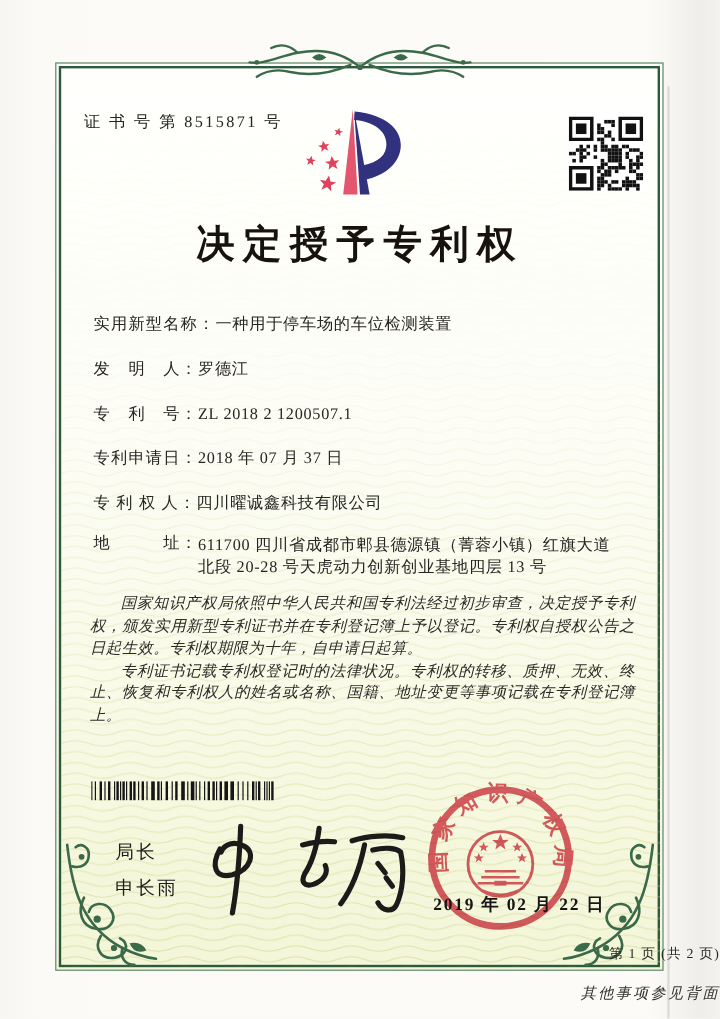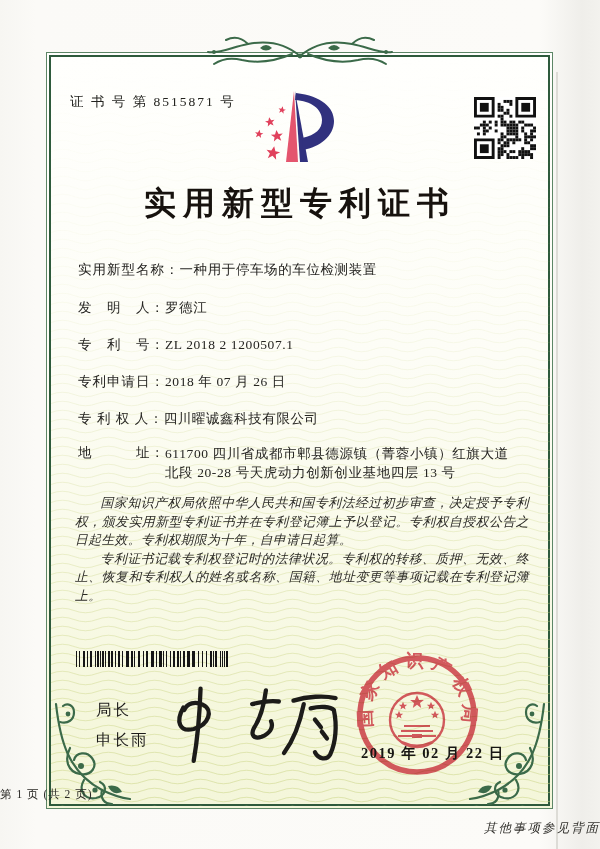--- a/index.html
+++ b/index.html
@@ -32,21 +32,21 @@
 
   .paras { position:absolute; left:75px; top:494px; width:454px; font-size:12.8px; line-height:18.5px; color:#2b2a26; font-style:italic; letter-spacing:.4px; text-align:justify; }
   .paras p { text-indent:2em; }
 
   .barcode { position:absolute; left:76px; top:651px; }
   .officer { position:absolute; left:96px; font-size:15.5px; font-family:"Liberation Sans","DejaVu Sans",sans-serif; color:#1d1c1a; letter-spacing:2px; }
   .officer.t1 { top:700px; } .officer.t2 { top:730px; }
   .signature { position:absolute; left:152px; top:680px; }
   .seal { position:absolute; left:352px; top:650px; mix-blend-mode:multiply; opacity:.93; }
   .seal-date { position:absolute; left:361px; top:744px; font-size:14.5px; color:#171614; letter-spacing:1.5px; font-weight:bold; white-space:nowrap; }
-  .page-no { position:absolute; left:0; top:787px; width:600px; text-align:left; font-size:11.5px; color:#2a2925; letter-spacing:1px; }
+  .page-no { position:absolute; left:0; top:787px; width:600px; text-align:right; font-size:11.5px; color:#2a2925; letter-spacing:1px; }
   .back-note { position:absolute; left:0; top:820px; width:600px; text-align:right; font-size:12.5px; font-style:italic; color:#33322e; letter-spacing:2px; }
 
   svg .green-stroke { stroke:#3b6a49; fill:none; stroke-linecap:round; }
 </style>
 </head>
 <body>
 
 <div class="page">
 
   <div class="frame">
@@ -257,33 +257,33 @@
     <g fill="#111111">
       <path d="M0 0 h20.6 v20.6 h-20.6 Z M2.9 2.9 v14.8 h14.8 V2.9 Z" fill-rule="evenodd"></path>
       <rect x="5.9" y="5.9" width="8.8" height="8.8"></rect>
       <path d="M41.4 0 h20.6 v20.6 h-20.6 Z M44.3 2.9 v14.8 h14.8 V2.9 Z" fill-rule="evenodd"></path>
       <rect x="47.3" y="5.9" width="8.8" height="8.8"></rect>
       <path d="M0 41.4 h20.6 v20.6 h-20.6 Z M2.9 44.3 v14.8 h14.8 V44.3 Z" fill-rule="evenodd"></path>
       <rect x="5.9" y="47.3" width="8.8" height="8.8"></rect>
     </g>
   </svg>
 
-  <div class="title">实用新型专利证书</div>
+  <div class="title">决定授予专利权</div>
 
   <div class="row" style="top:261px">
     <span class="lbl">实用新型名称：</span><span>一种用于停车场的车位检测装置</span>
   </div>
   <div class="row" style="top:299px">
     <span class="lbl">发　明　人：</span><span>罗德江</span>
   </div>
   <div class="row" style="top:336px">
     <span class="lbl">专　利　号：</span><span>ZL 2018 2 1200507.1</span>
   </div>
   <div class="row" style="top:373px">
-    <span class="lbl">专利申请日：</span><span>2018 年 07 月 26 日</span>
+    <span class="lbl">专利申请日：</span><span>2018 年 07 月 37 日</span>
   </div>
   <div class="row" style="top:410px">
     <span class="lbl">专 利 权 人：</span><span>四川曜诚鑫科技有限公司</span>
   </div>
   <div class="row" style="top:444px">
     <span class="lbl" style="vertical-align:top">地　　　址：</span><span class="addr-val"><span>611700 四川省成都市郫县德源镇（菁蓉小镇）红旗大道</span><br><span>北段 20-28 号天虎动力创新创业基地四层 13 号</span></span>
   </div>
 
   <div class="paras">
     <p>国家知识产权局依照中华人民共和国专利法经过初步审查，决定授予专利权，颁发实用新型专利证书并在专利登记簿上予以登记。专利权自授权公告之日起生效。专利权期限为十年，自申请日起算。</p>

